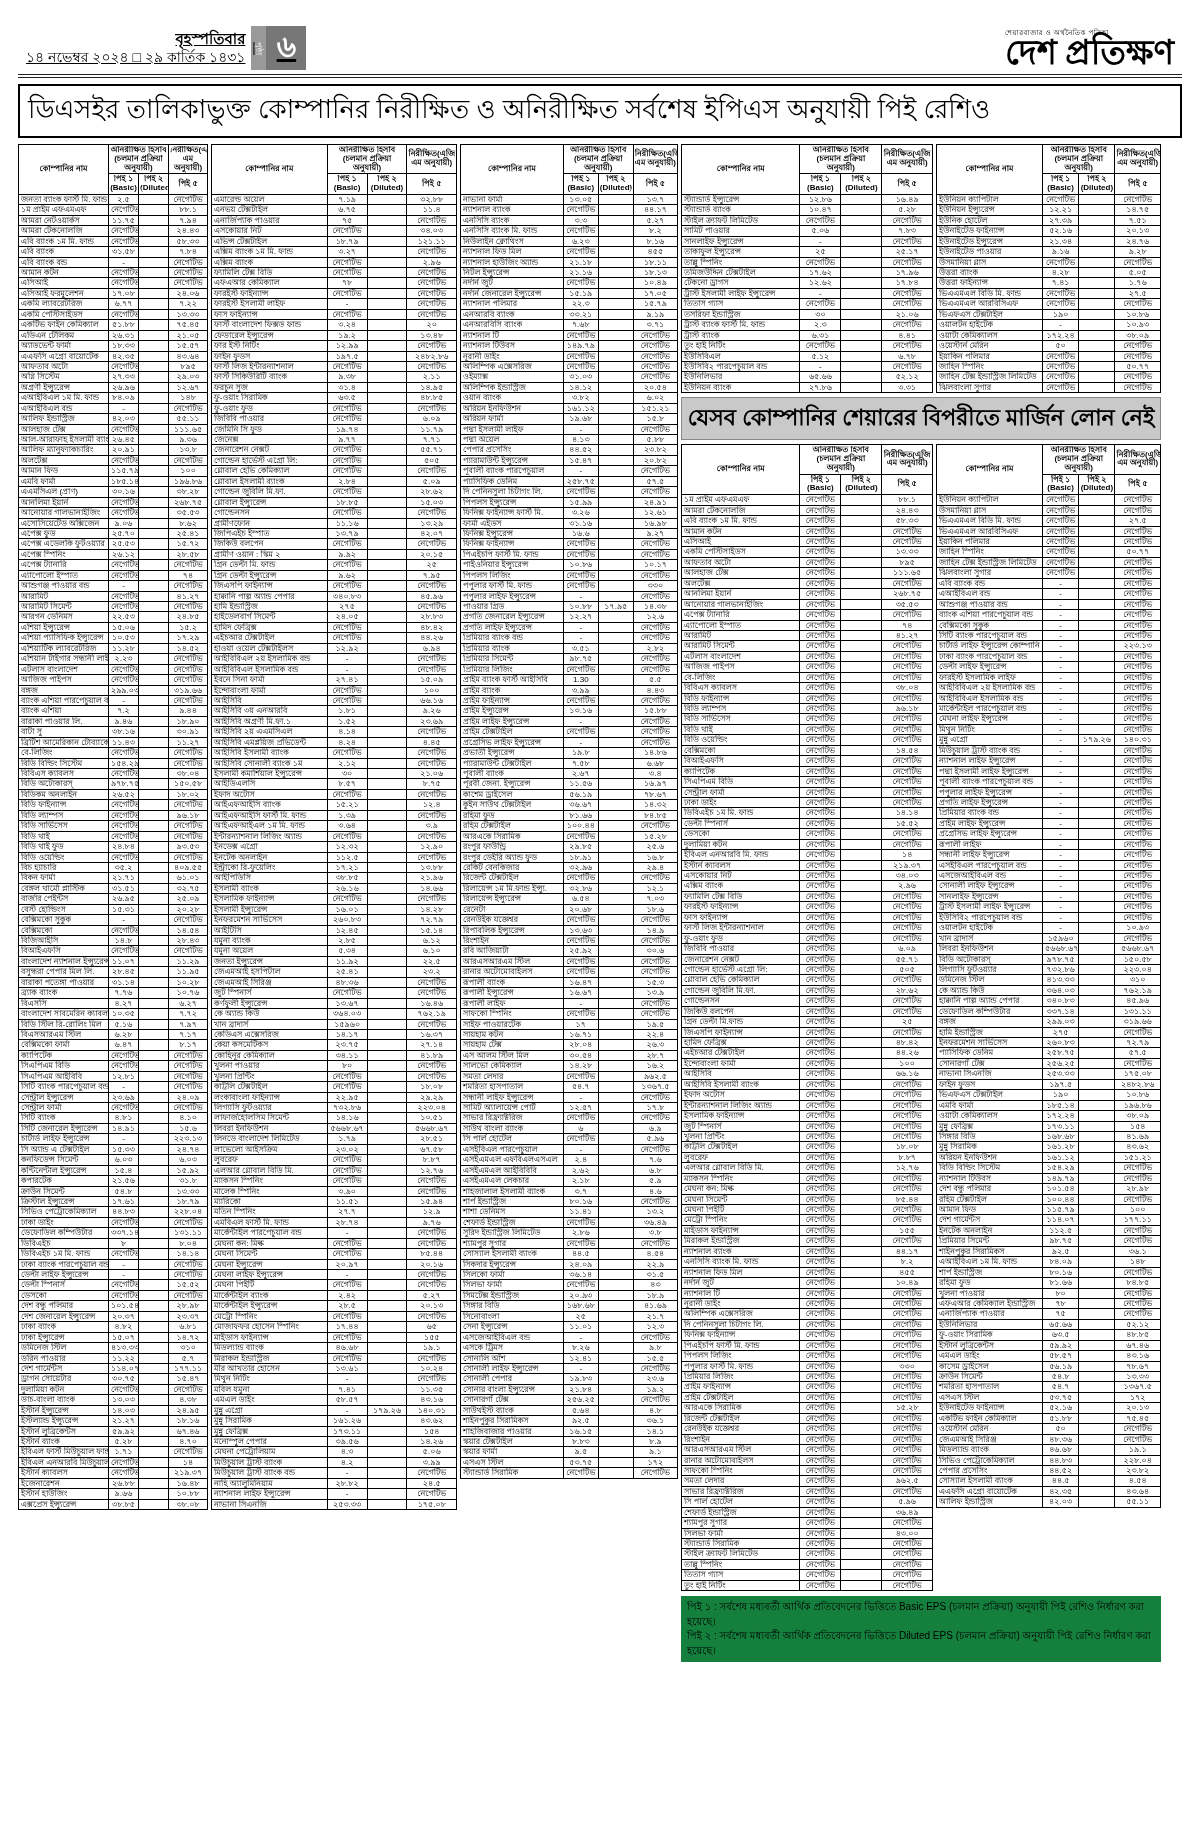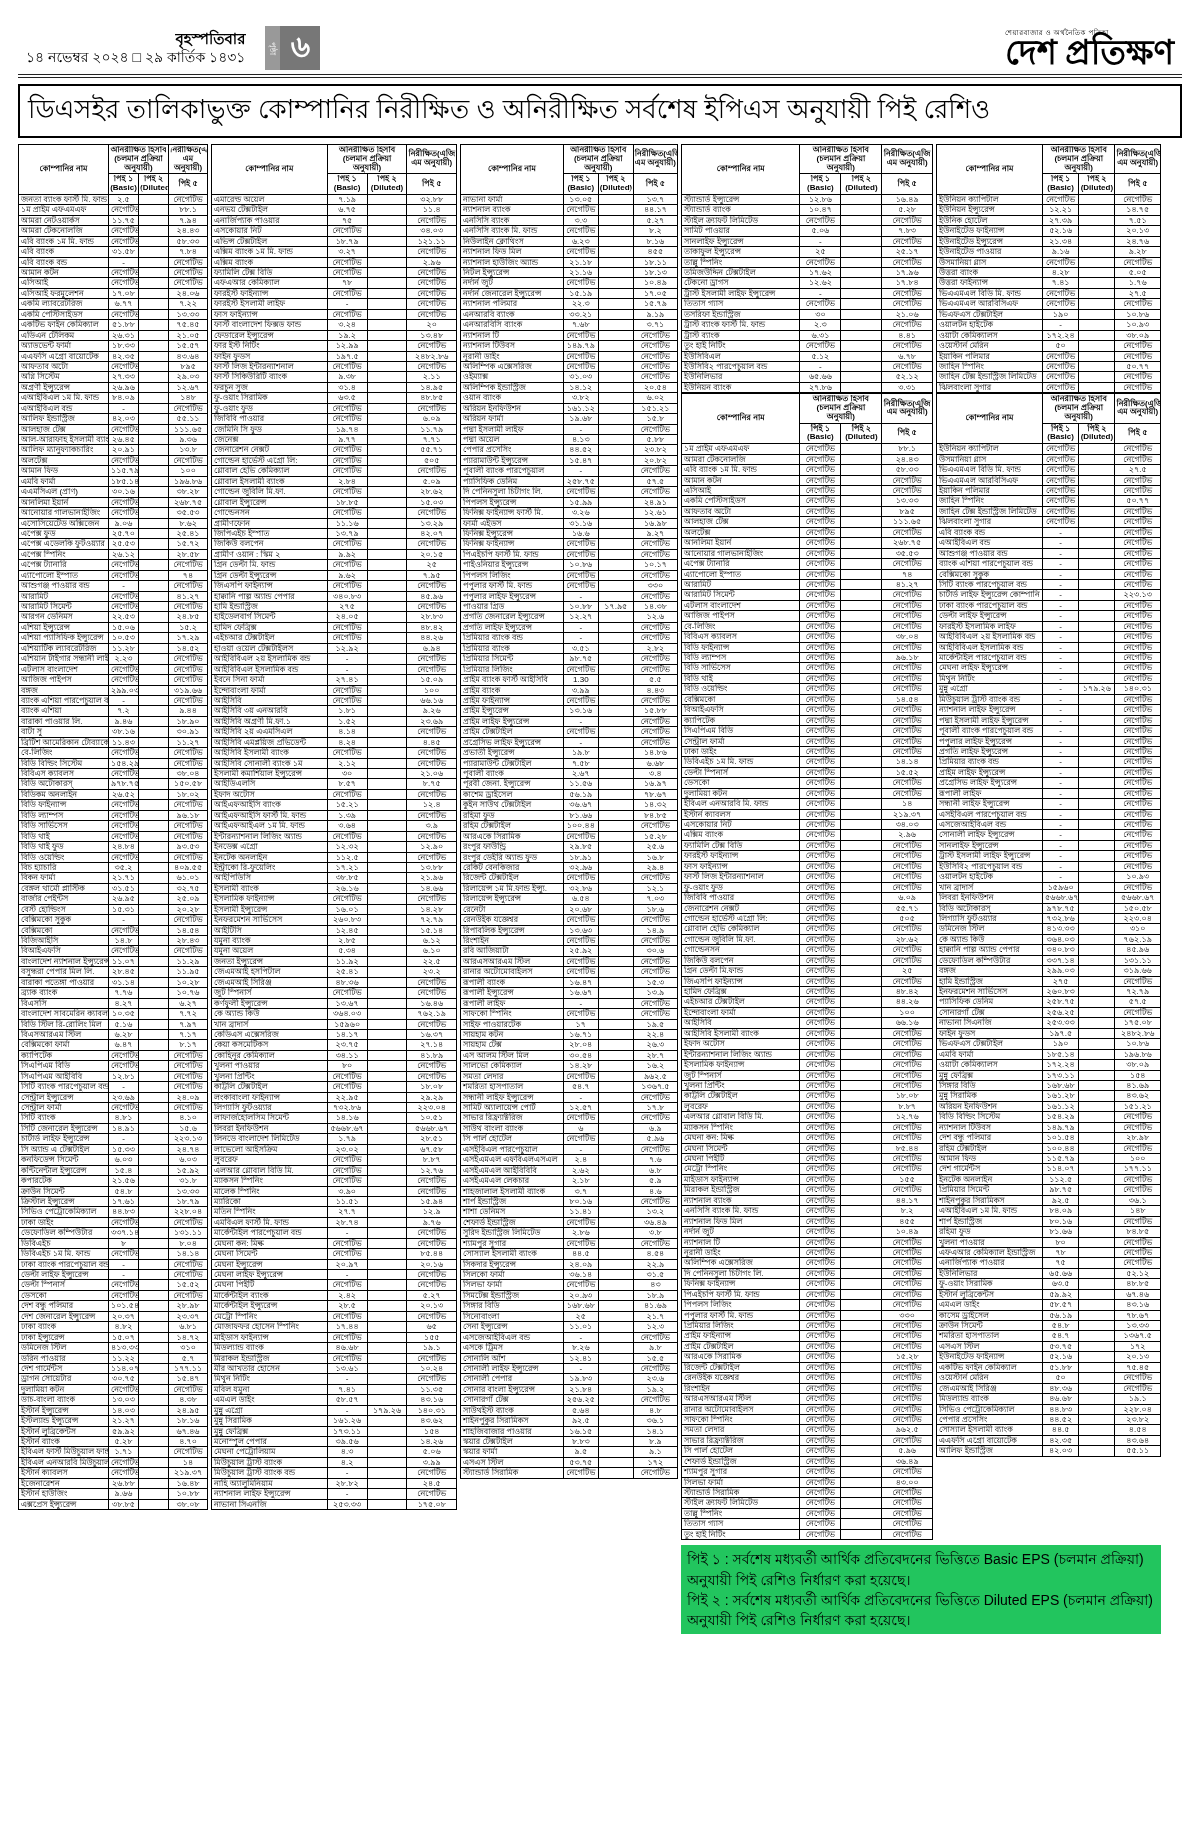--- a/index.html
+++ b/index.html
@@ -1,20 +1,20 @@
 <!DOCTYPE html>
 <html><head>
 <meta charset="utf-8">
 <style>
   html,body{margin:0;padding:0;background:#fff;color:#000;
     font-family:"Liberation Sans",sans-serif;}
   #page{width:1200px;height:1843px;position:relative;background:#fff;overflow:hidden;box-sizing:border-box;padding:8px 18px;}
   
   #masthead{display:flex;align-items:flex-end;justify-content:space-between;height:62px;border-bottom:4px double #222;padding:0 8px 4px 8px;}
-  .mh-left{display:flex;align-items:center;gap:20px;}
+  .mh-left{display:flex;align-items:center;gap:6px;text-decoration:underline;}
   .date-blk{text-align:right;line-height:1.25;}
   .date-day{font-weight:bold;font-size:15px;}
   .date-line{font-size:14px;}
   .page-badge{display:flex;align-items:stretch;}
   .page-lbl{background:#999;color:#fff;font-size:8px;writing-mode:vertical-rl;text-orientation:mixed;display:flex;align-items:center;justify-content:center;padding:1px;}
   .page-num{background:#777;color:#fff;font-weight:bold;font-size:30px;width:40px;height:44px;display:flex;align-items:center;justify-content:center;}
   .mh-title{font-weight:bold;font-size:27px;flex:1;padding-left:14px;}
   .mh-logo{text-align:left;line-height:1;margin-left:46px;}
   .logo-tag{font-size:7px;letter-spacing:.5px;}
   .logo-name{font-weight:bold;font-size:34px;font-family:"Liberation Serif",serif;}
@@ -25,21 +25,21 @@
   .tblwrap{flex:none;}
   table{border-collapse:collapse;width:100%;table-layout:fixed;}
   td,th{border:1px solid #000;font-size:8px;line-height:1.18;padding:0 2px;overflow:hidden;white-space:nowrap;}
   th{text-align:center;font-weight:bold;padding:1px;white-space:normal;line-height:1.1;border-radius:7px;}
   td.num{text-align:center;}
   .w-t1{width:190px;}.w-t2{width:246px;}.w-t3{width:218px;}
   #rightwrap{width:480px;flex:none;}
   #rightwrap .twocol{display:flex;gap:3px;align-items:flex-start;}
   .w-t4{width:252px;}.w-t5{width:225px;}
   #section2bar{background:#c9c9c9;border:1px solid #888;text-align:center;font-weight:bold;font-size:22px;padding:2px 0;margin:4px 0;}
-  #footnotes{background:#22c55e;margin-top:5px;padding:4px 6px;font-size:14px;line-height:1.45;}
+  #footnotes{background:#15803d;margin-top:5px;padding:4px 6px;font-size:10px;line-height:1.45;}
 </style>
 </head>
 <body>
 
 <div id="page">
 
   <div id="masthead">
     <div class="mh-left">
       <div class="date-blk">
         <div class="date-day">বৃহস্পতিবার</div>
@@ -2623,20 +2623,21 @@
                 <tr>
                   <td>ঝিলবাংলা সুগার</td>
                   <td class="num">নেগেটিভ</td>
                   <td class="num"></td>
                   <td class="num">নেগেটিভ</td>
                 </tr>
               </tbody>
             </table>
           </div>
       </div>
+      <div id="section2bar">যেসব কোম্পানির শেয়ারের বিপরীতে মার্জিন লোন নেই</div>
       <div class="twocol">
         <div class="tblwrap w-t4">
             <table>
               <thead>
                 <tr>
                   <th rowspan="2" style="width:46%">কোম্পানির নাম</th>
                   <th colspan="2">অনিরীক্ষিত হিসাব (চলমান প্রক্রিয়া অনুযায়ী)</th>
                   <th style="width:19%">নিরীক্ষিত(এজি এম অনুযায়ী)</th>
                 </tr>
                 <tr>

